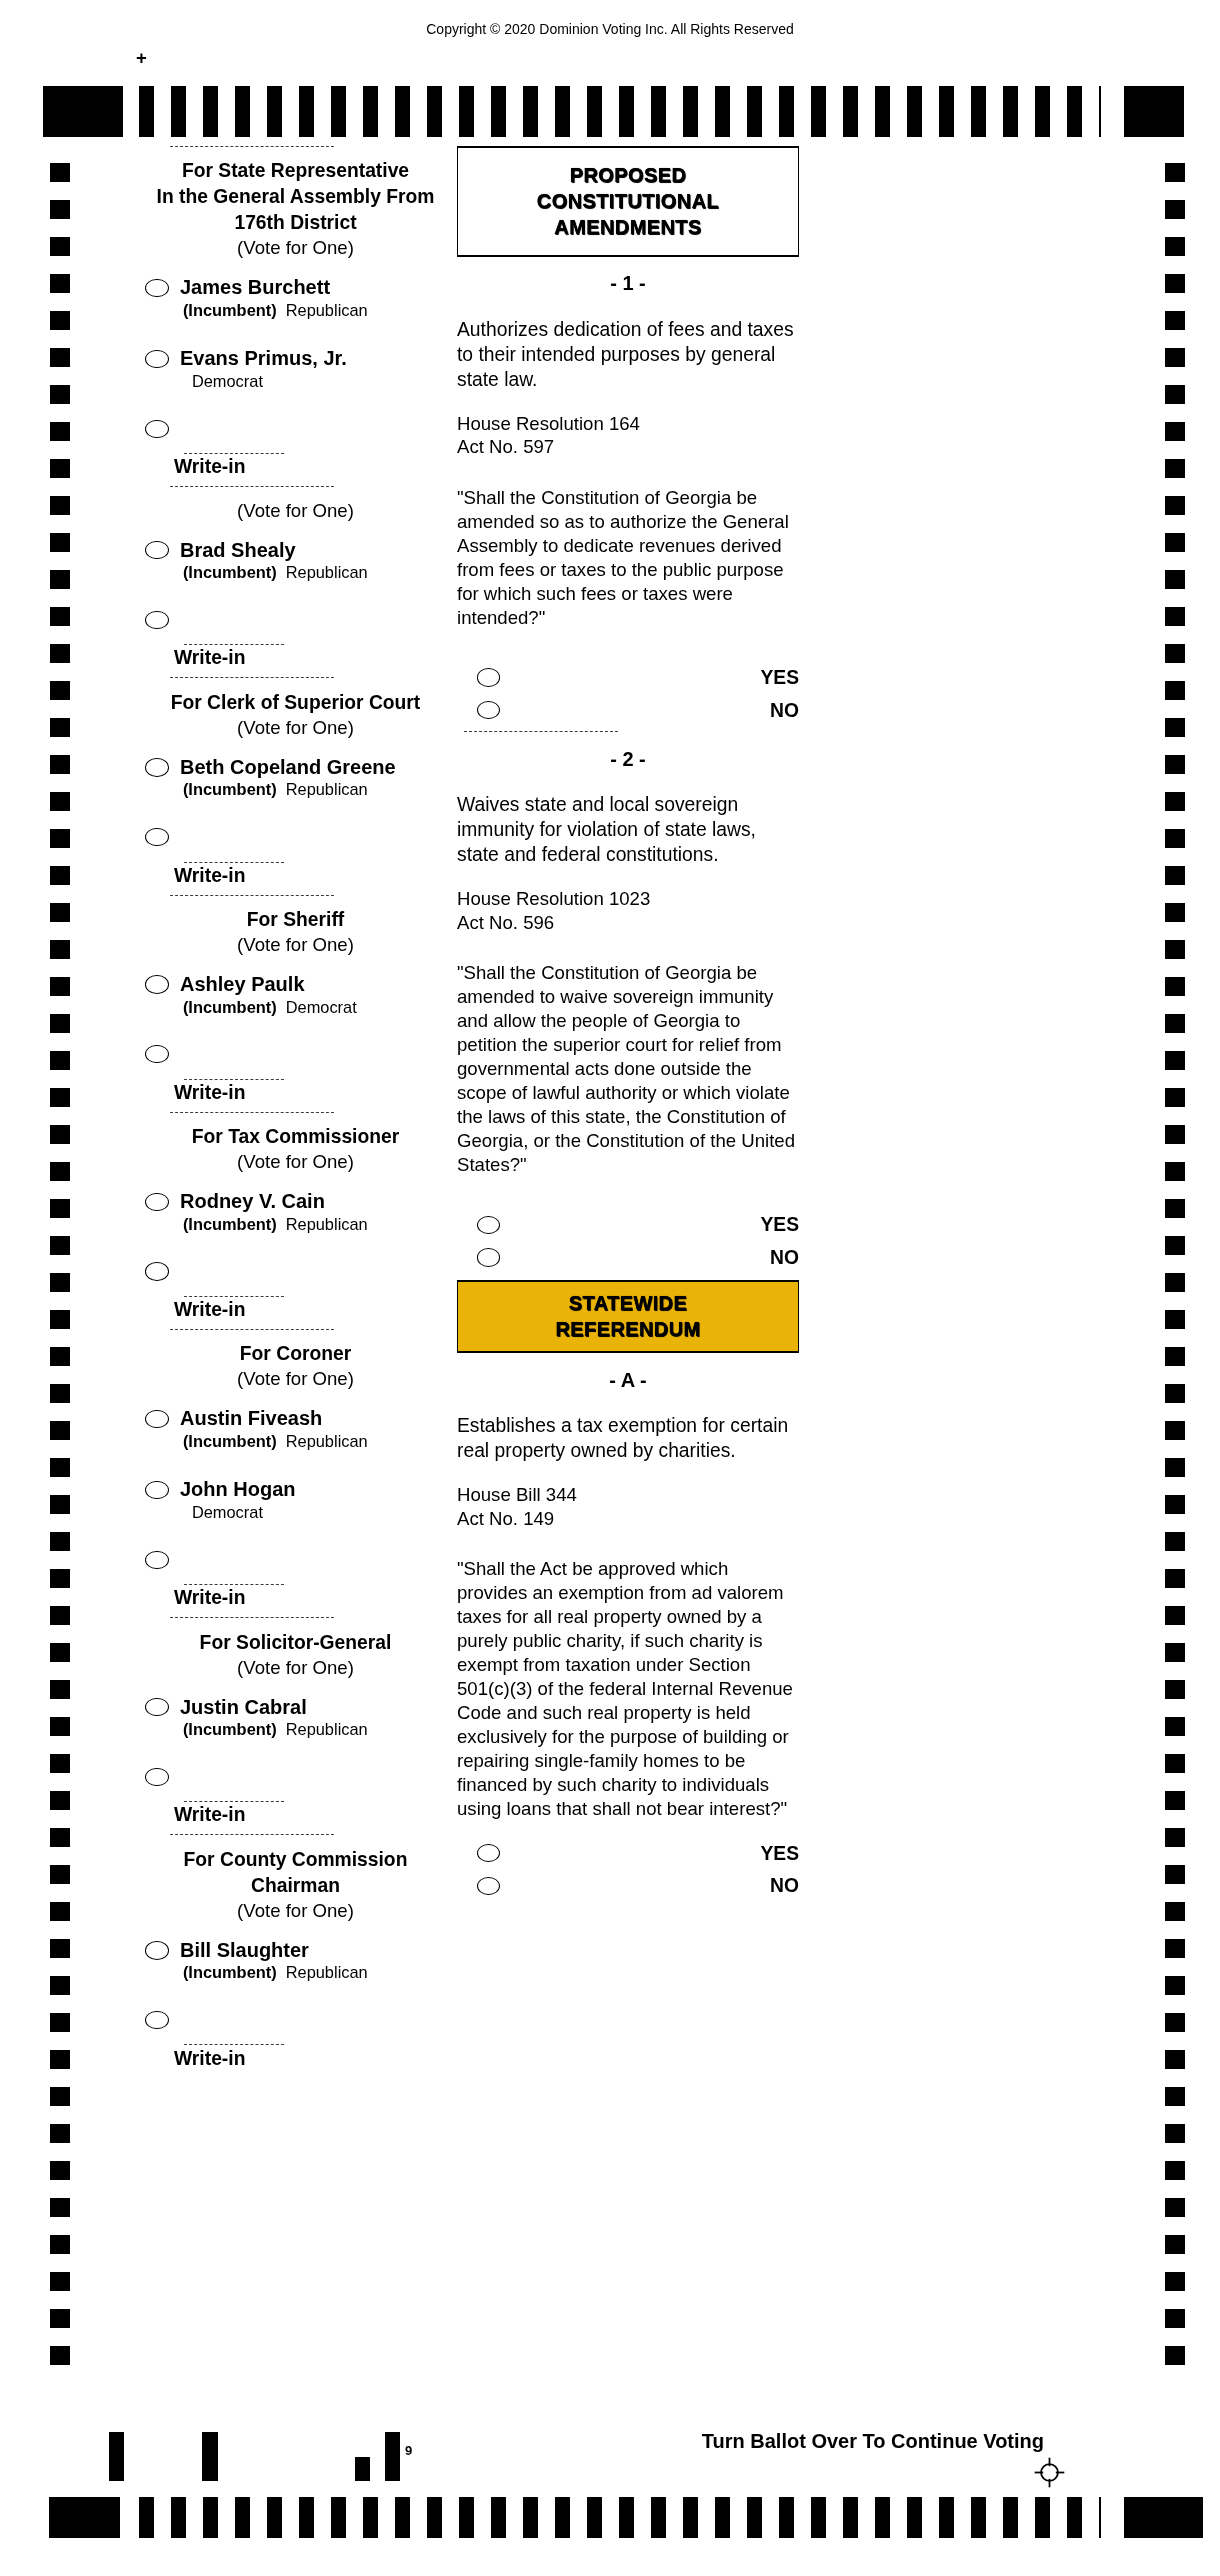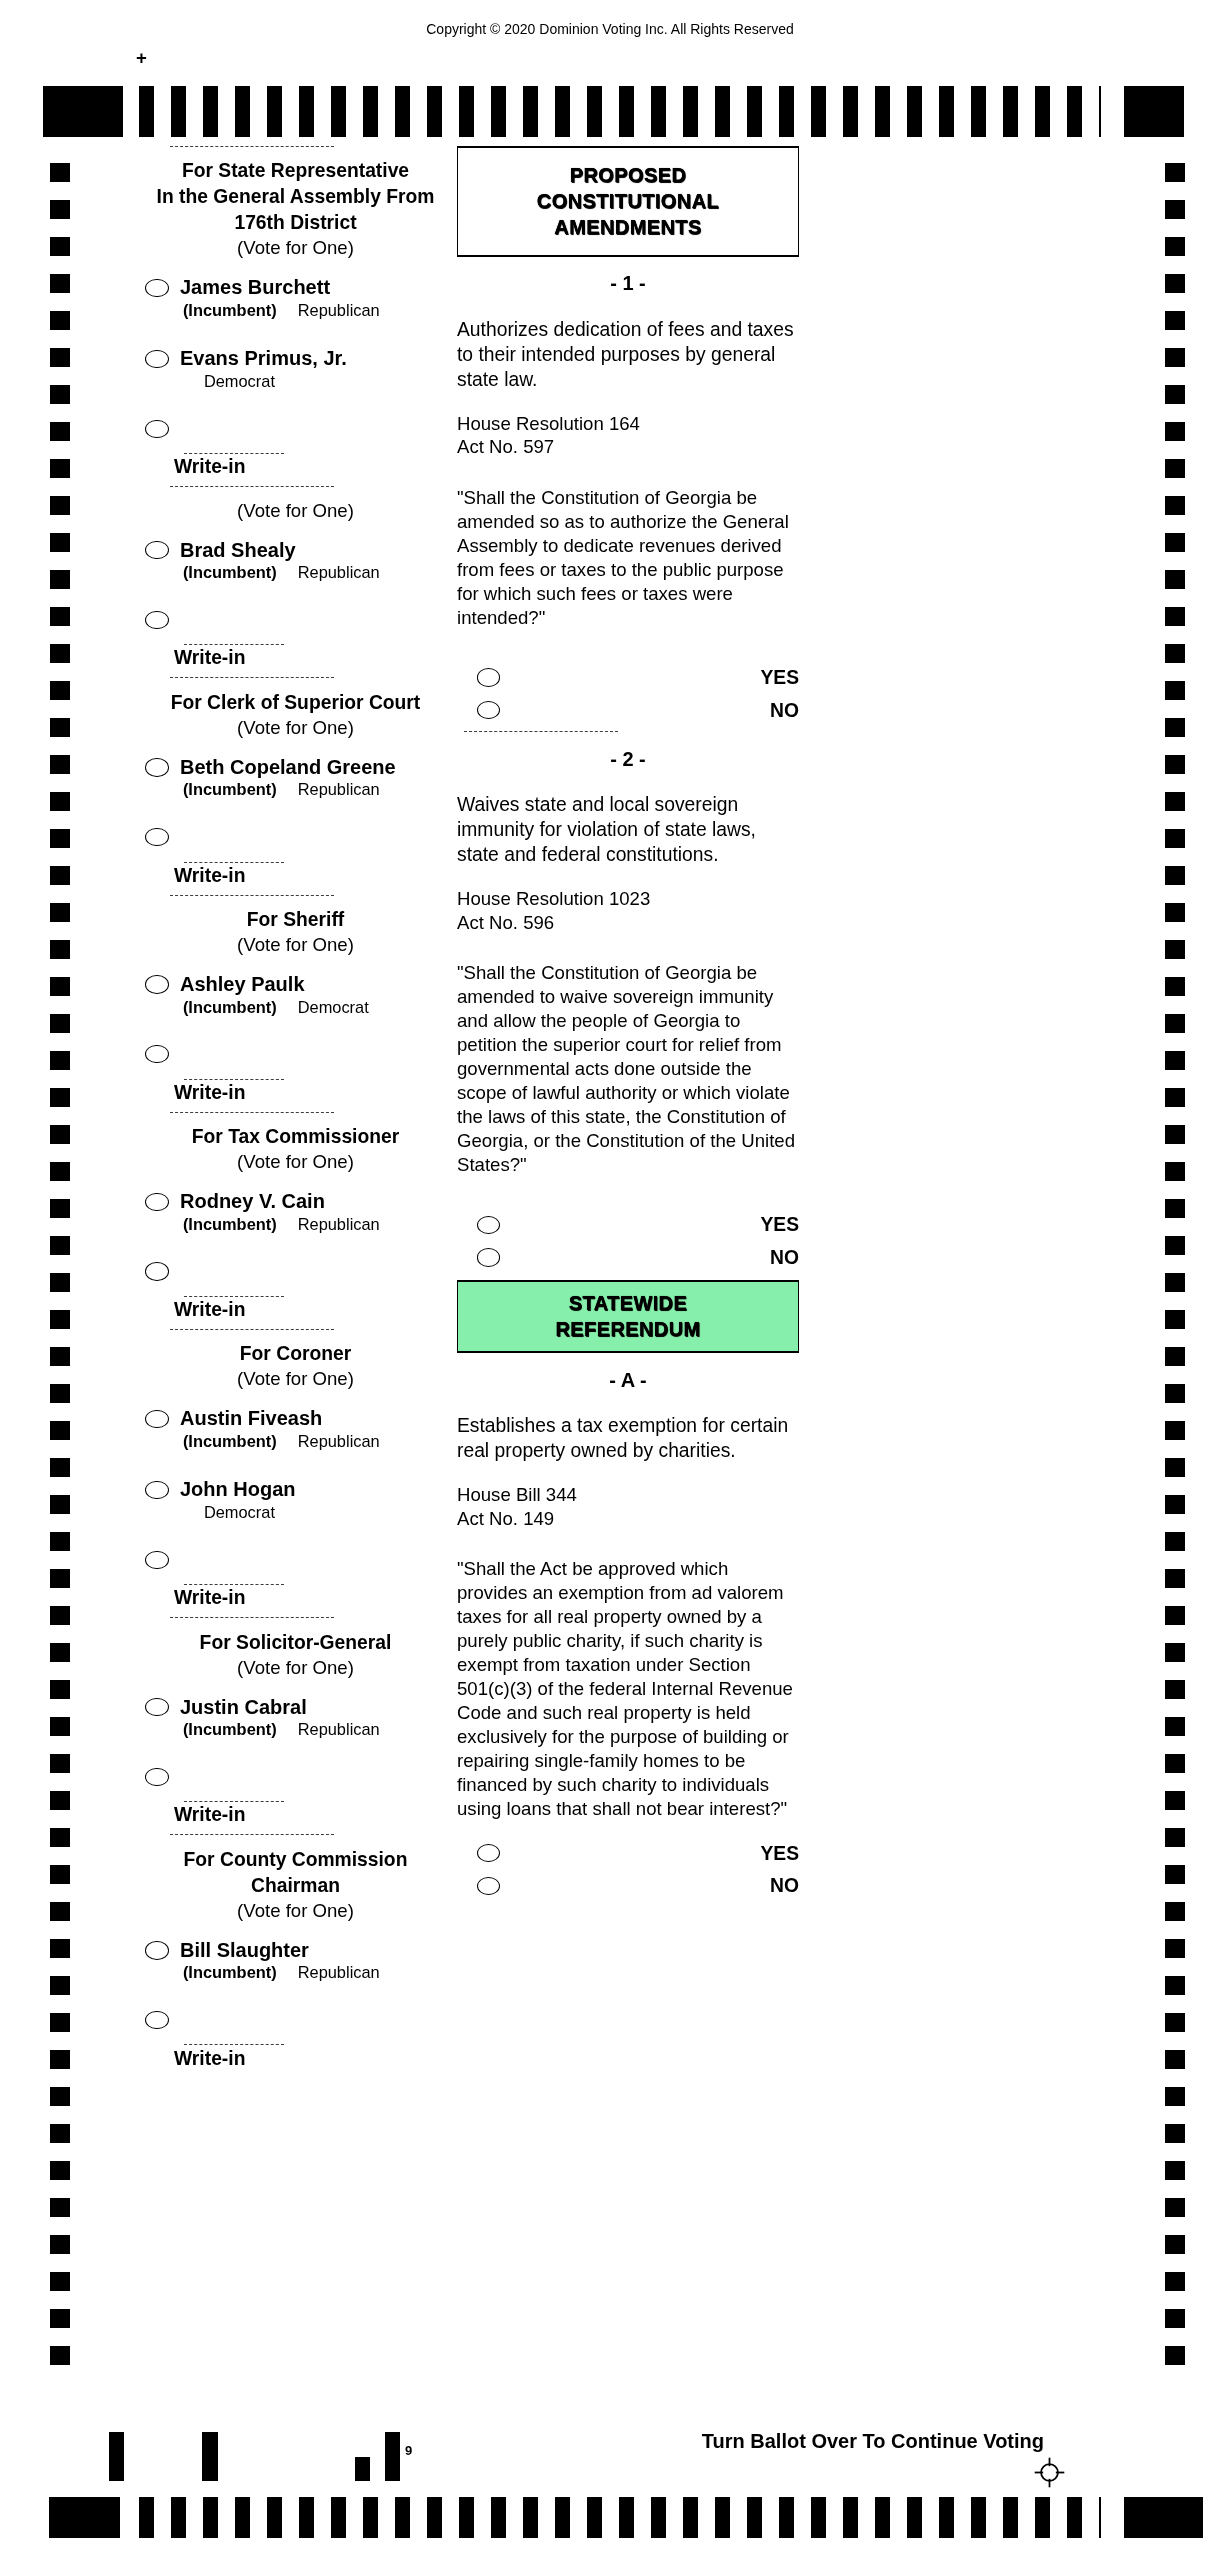--- a/index.html
+++ b/index.html
@@ -34,29 +34,29 @@
   
   .sep { border-top:1.4px dashed #3c3c3c; width:164px; height:0; margin:0 0 11.4px 36px; }
   .c-title { font-size:19.3px; font-weight:bold; text-align:center; line-height:26px; }
   .vote1 { font-size:18.6px; text-align:center; line-height:24px; margin-bottom:17px; }
   .oval { display:inline-block; width:21.4px; height:16.4px; border:1.4px solid #000;
     border-radius:50%; background:#fff; box-sizing:content-box; }
   .candidate { position:relative; padding-left:46px; margin-bottom:29px; min-height:40px; }
   .candidate .oval { position:absolute; left:11.4px; top:1.4px; }
   .c-name { font-size:20px; font-weight:bold; line-height:21.4px; }
   .c-detail { font-size:16.4px; line-height:18.6px; margin-top:2.1px; margin-left:2.9px; }
-  .c-detail b { margin-right:21px; }
+  .c-detail b { margin-right:9px; }
   .empty-row { margin:1.4px 0 14.3px 11.4px; height:19.3px; }
   .writein { margin:0 0 8.6px 40px; }
   .wi-line { width:100px; border-top:1.4px dashed #3c3c3c; margin-left:10px; margin-bottom:2.1px; }
   .wi-label { font-size:19.3px; font-weight:bold; line-height:21.4px; }
   
   .mbox { border:2.1px solid #000; border-left-width:1.4px; border-right-width:1.4px;
     text-align:center; padding:14.3px 4.3px; }
-  .mbox.shaded { background:#86efac; padding:8.6px 4.3px; margin-top:11.4px; }
+  .mbox.shaded { background:#eab308; padding:8.6px 4.3px; margin-top:11.4px; }
   .box-line { font-size:20px; font-weight:bold; line-height:26px; letter-spacing:0.4px;
     text-shadow:0 0 0.7px #000, 0.7px 0.7px 0.7px #000; }
   .m-number { margin-top:15.7px; text-align:center; font-size:20px; font-weight:bold; }
   .m-summary { margin-top:21.4px; font-size:19.3px; font-weight:normal; line-height:25px; }
   .m-refs { margin-top:20px; font-size:18.6px; line-height:23.6px; }
   .m-question { margin-top:27px; font-size:18.6px; line-height:24px; }
   .choice { position:relative; padding-left:56px; margin-top:11.4px; height:21.4px;text-align:right; }
   .choice.first { margin-top:37px; }
   .choice .oval { position:absolute; left:20px; top:1.4px; }
   .ch-label { font-size:19.3px; font-weight:bold; line-height:21.4px; }

